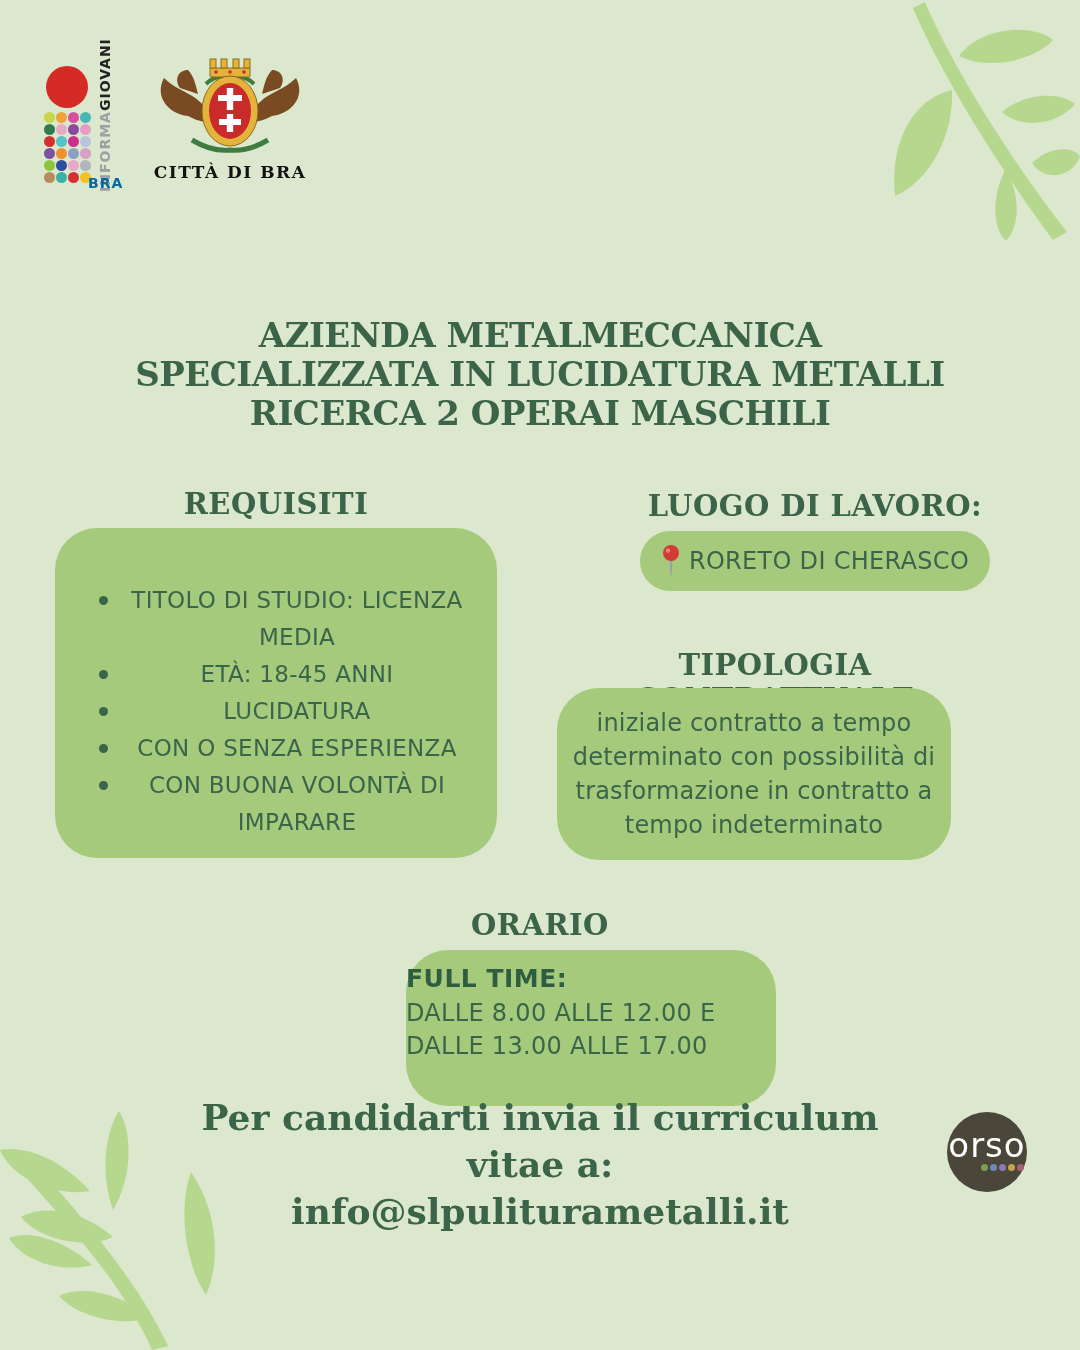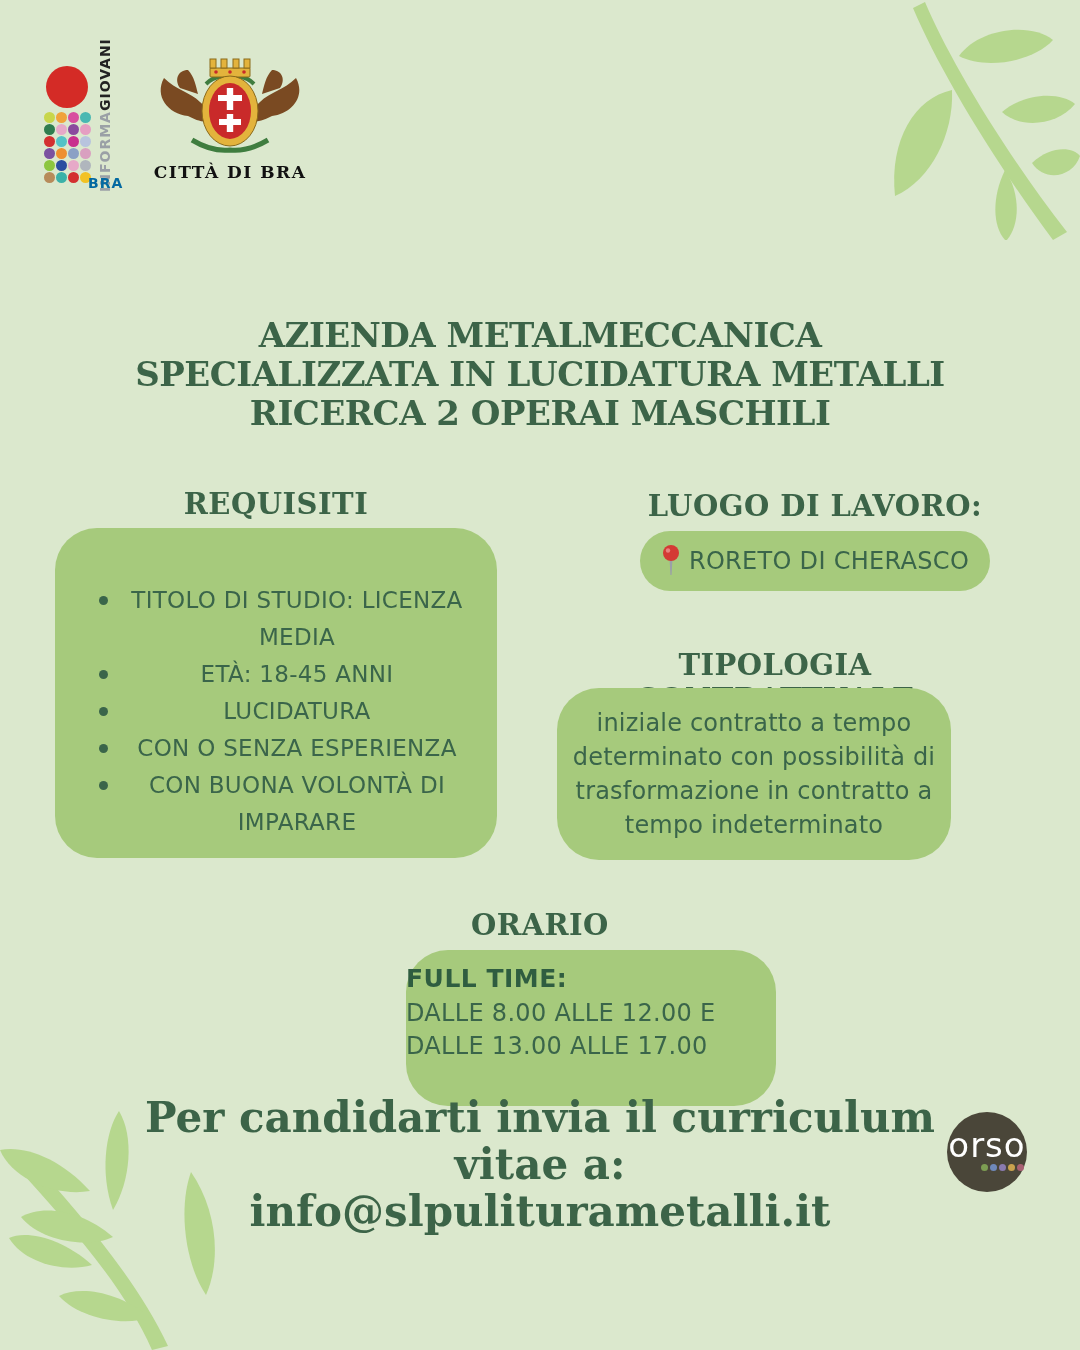--- a/index.html
+++ b/index.html
@@ -57,21 +57,21 @@
   .tip-box{left:557px;top:688px;width:394px;height:172px;display:flex;align-items:center;justify-content:center;}
   .tip-box p{margin:0;width:426px;text-align:center;font-size:24px;line-height:34px;letter-spacing:0.2px;}
 
   .orario-head{left:0;top:908px;width:1080px;}
   .orario-box{left:360px;top:950px;width:370px;height:156px;text-align:left;padding-top:14px;box-sizing:border-box;margin-left:46px;}
   .orario-label{font-size:25px;font-weight:bold;letter-spacing:0.5px;color:#2f5d40;}
   .orario-value{margin-top:4px;font-size:24px;line-height:33px;white-space:pre-line;letter-spacing:0.3px;}
 
   
   .contact{position:absolute;left:0;top:1094px;width:1080px;text-align:center;
-           font-family:"DejaVu Serif",serif;font-weight:bold;font-size:42px;line-height:47px;
+           font-family:"DejaVu Serif",serif;font-weight:bold;font-size:36px;line-height:47px;
            color:#3c6448;white-space:pre-line;}
 
   
   .orso{position:absolute;left:947px;top:1112px;width:80px;height:80px;border-radius:50%;background:#4a4639;}
   .orso-text{position:absolute;left:0;top:16px;width:80px;text-align:center;color:#fff;
              font-size:34px;letter-spacing:1px;line-height:1;}
   .orso-dots{position:absolute;left:34px;top:52px;display:flex;gap:2px;}
   .orso-dots i{display:block;width:7px;height:7px;border-radius:50%;}
 
   .pin{flex:0 0 auto;}

